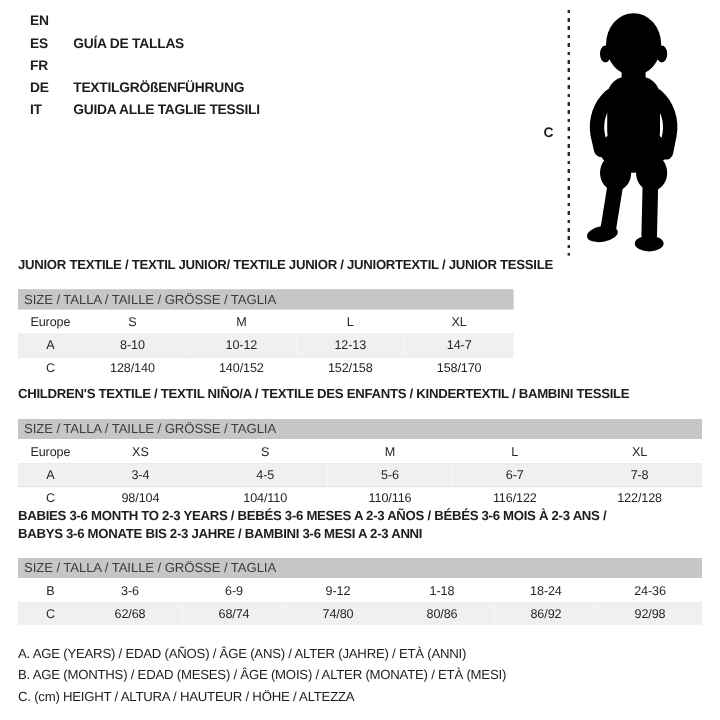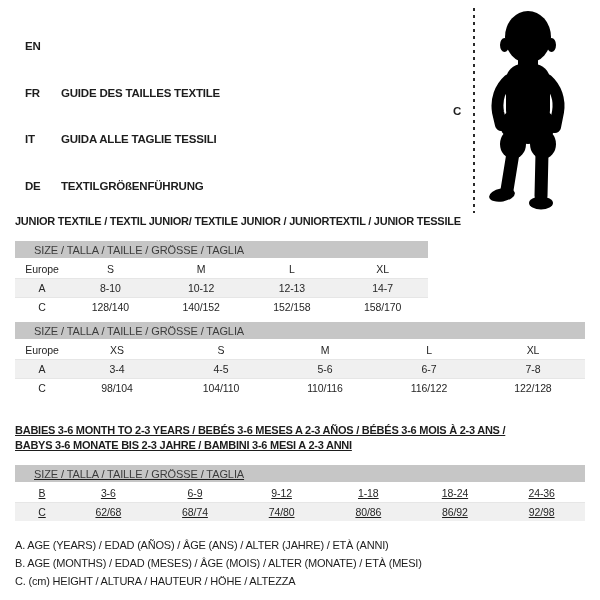--- a/index.html
+++ b/index.html
@@ -3,67 +3,70 @@
 <meta charset="utf-8">
 <style>
   html,body { margin:0; padding:0; }
   body {
     width:600px; height:600px; background:#ffffff; position:relative; overflow:hidden;
     font-family:"Liberation Sans", sans-serif; color:#1d1d1d;
   }
 
   
   .langs { position:absolute; left:25px; top:9px; }
-  .lang-row { display:flex; font-weight:bold; font-size:11.5px; line-height:18.5px; letter-spacing:-0.2px;margin-top:28px; }
+  .lang-row { display:flex; font-weight:bold; font-size:11.5px; line-height:18.5px; letter-spacing:-0.2px; }
   .lang-row .code { width:36px; flex:0 0 36px; }
 
   
   .measure-line { position:absolute; left:473px; top:8px; width:2px; height:205px;
     background:repeating-linear-gradient(to bottom,#2a2a2a 0 3px, transparent 3px 7px); }
   .measure-c { position:absolute; left:453px; top:105px; font-weight:bold; font-size:11.5px; }
   .silhouette { position:absolute; left:481px; top:8px; }
 
   
   .section { position:absolute; left:15px; }
   .sec1 { top:214px; width:413px; }
   .sec2 { top:322px; width:570px; }
-  .sec3 { top:423px; width:570px;text-decoration:underline; }
+  .sec3 { top:423px; width:570px; }
   .sec-title { font-weight:bold; font-size:11px; line-height:15px; letter-spacing:-0.25px; white-space:nowrap; }
   .sec-title-block { margin-bottom:12px; }
 
   table { border-collapse:collapse; table-layout:fixed; width:100%; }
   td { font-size:10.5px; letter-spacing:-0.1px; overflow:hidden; white-space:nowrap; }
-  td.bar { background:var(--bar,#c6c6c6); height:17px; padding:0 0 0 19px; color:#3c3c3c;
+  td.bar { background:var(--bar,#c6c6c6); height:17px; padding:0 0 0 5px; color:#3c3c3c;
     border-bottom:2px solid #ffffff; font-size:11px; }
   tr.data td { height:16px; text-align:center; border-top:1px solid #e6e6e6; color:#262626; }
   tr.data td.lbl { text-align:center; padding-left:5px; }
   tr.shaded td { background:var(--shade,#f0f0f0); }
 
   
   .footnotes { position:absolute; left:15px; top:536px; font-weight:normal; font-size:11px;
     line-height:18px; letter-spacing:-0.2px; white-space:nowrap; }
 </style>
 </head>
 <body style="--bar: #c6c6c6; --shade: #f0f0f0; color: rgb(29, 29, 29);">
 
 <div class="langs">
   <div class="lang-row">
     <span class="code">EN</span>
   </div>
   <div class="lang-row">
+    <span class="code">ES</span>
+    <span class="lbl">GUÍA DE TALLAS</span>
+  </div>
+  <div class="lang-row">
     <span class="code">FR</span>
-    <span class="lbl">GUIDE DES TAILLES TEXTILE</span>
+  </div>
+  <div class="lang-row">
+    <span class="code">DE</span>
+    <span class="lbl">TEXTILGRÖßENFÜHRUNG</span>
   </div>
   <div class="lang-row">
     <span class="code">IT</span>
     <span class="lbl">GUIDA ALLE TAGLIE TESSILI</span>
-  </div>
-  <div class="lang-row">
-    <span class="code">DE</span>
-    <span class="lbl">TEXTILGRÖßENFÜHRUNG</span>
   </div>
 </div>
 
 <div class="measure-line"></div>
 <div class="measure-c">C</div>
 <svg class="silhouette" width="95" height="205" viewBox="0 0 95 205" aria-hidden="true">
   <g fill="#000000">
     <ellipse cx="47" cy="29" rx="23" ry="26"></ellipse>
     <ellipse cx="23.5" cy="37" rx="4.5" ry="7"></ellipse>
     <ellipse cx="70.5" cy="37" rx="4.5" ry="7"></ellipse>
@@ -116,20 +119,23 @@
           <td>128/140</td>
           <td>140/152</td>
           <td>152/158</td>
           <td>158/170</td>
         </tr>
       </tbody>
     </table>
 </div>
 
 <div class="section sec2">
+  <div class="sec-title-block">
+    <div class="sec-title">CHILDREN'S TEXTILE / TEXTIL NIÑO/A / TEXTILE DES ENFANTS / KINDERTEXTIL / BAMBINI TESSILE</div>
+  </div>
   <table>
       <colgroup>
         <col style="width:50px">
         <col>
         <col>
         <col>
         <col>
         <col>
       </colgroup>
       <tbody>

